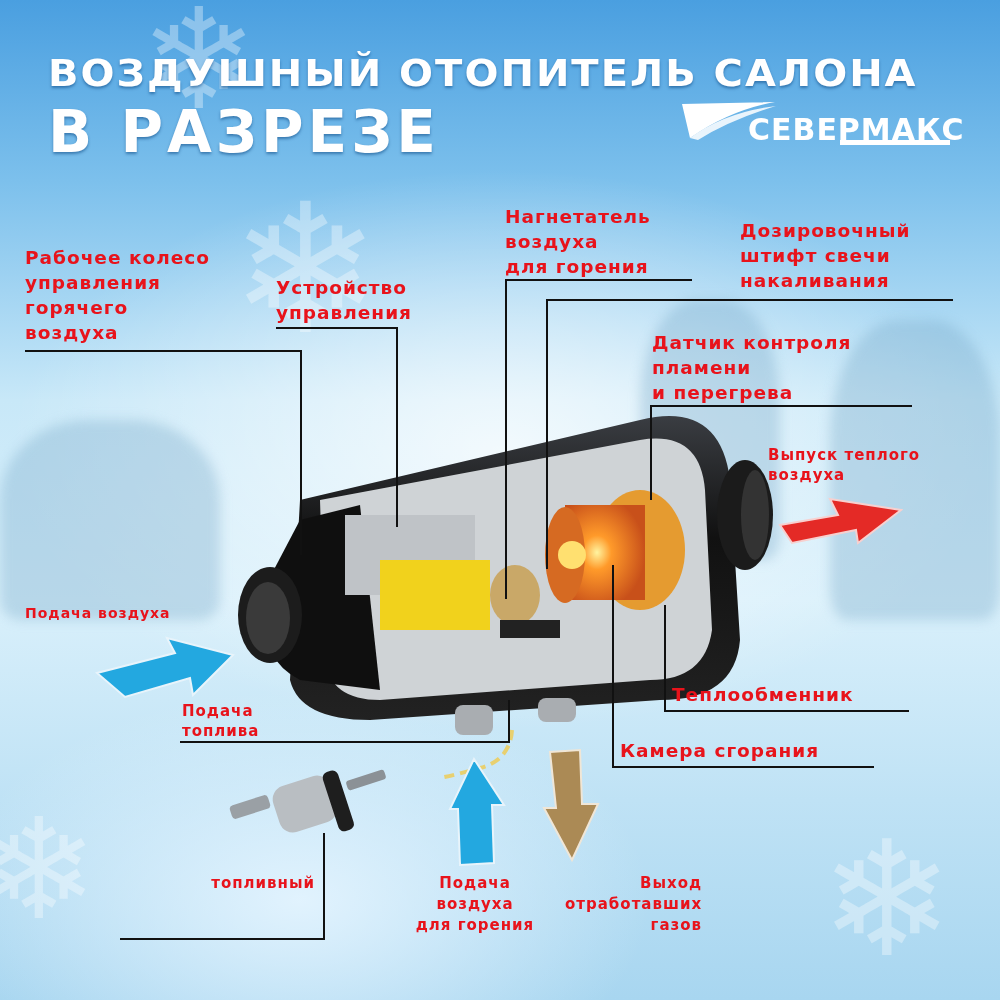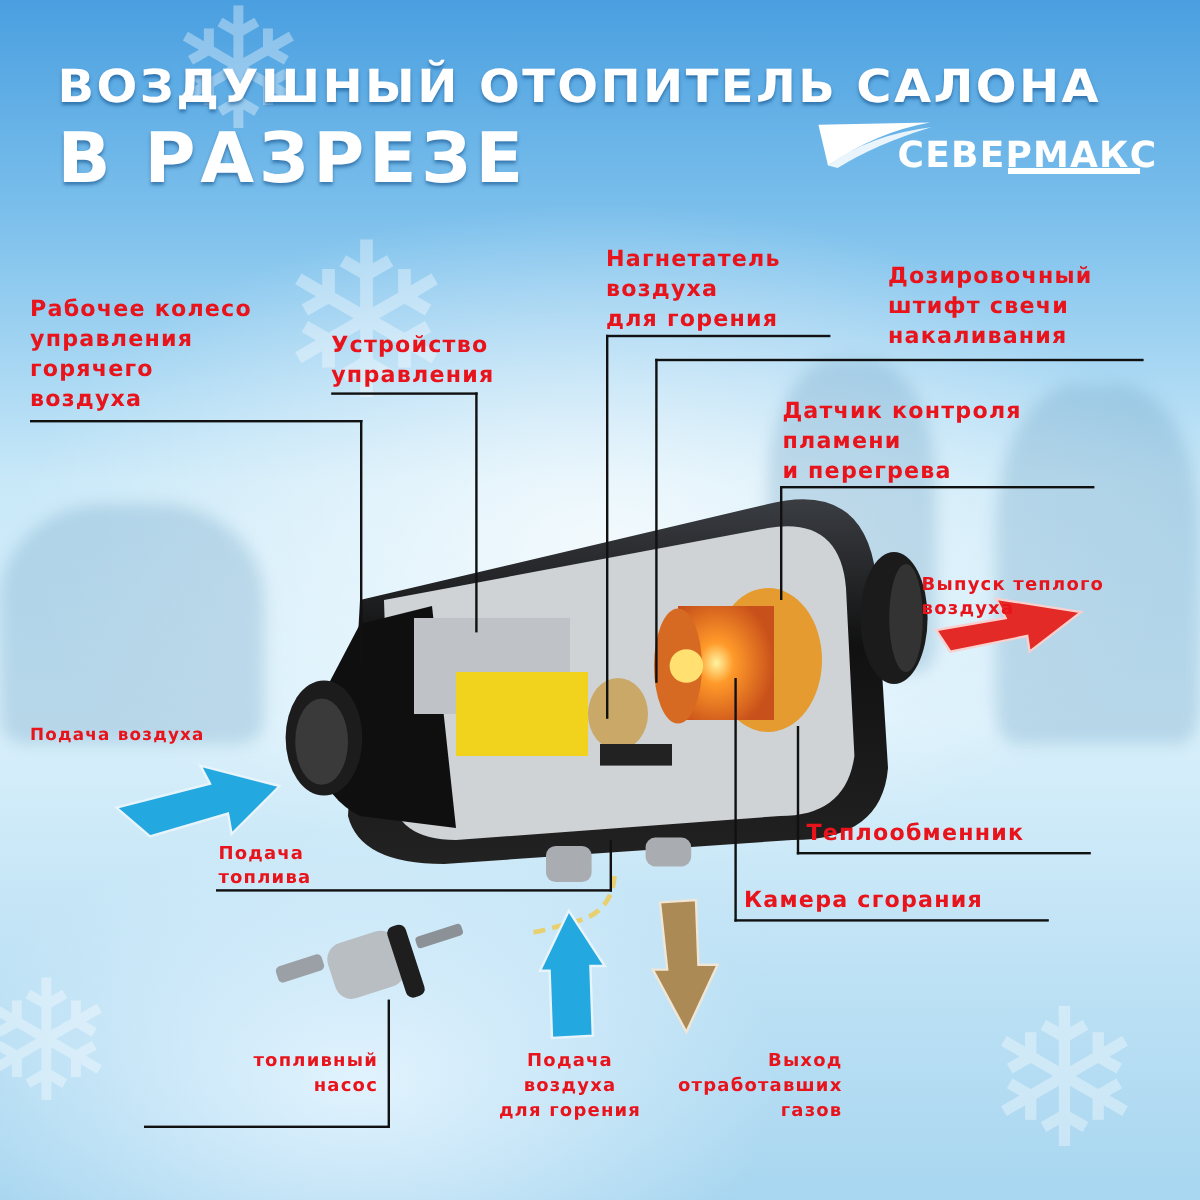--- a/index.html
+++ b/index.html
@@ -146,40 +146,39 @@
 <div class="lbl" style="left:740px;top:218px;">
   <div>Дозировочный</div>
   <div>штифт свечи</div>
   <div>накаливания</div>
 </div>
 <div class="lbl" style="left:652px;top:330px;">
   <div>Датчик контроля</div>
   <div>пламени</div>
   <div>и перегрева</div>
 </div>
-<div class="lbl" style="left:768px;top:445px;font-size:15px;line-height:20px;margin-top:32px;">
+<div class="lbl" style="left:768px;top:445px;font-size:15px;line-height:20px;">
   <div>Выпуск теплого</div>
   <div>воздуха</div>
 </div>
 <div class="lbl" style="left:25px;top:603px;font-size:14px;line-height:20px;">
   <div>Подача воздуха</div>
 </div>
 <div class="lbl" style="left:182px;top:701px;font-size:15px;line-height:20px;">
   <div>Подача</div>
   <div>топлива</div>
 </div>
 <div class="lbl" style="left:672px;top:682px;">
   <div>Теплообменник</div>
 </div>
 <div class="lbl" style="left:620px;top:738px;">
   <div>Камера сгорания</div>
 </div>
 <div class="lbl right" style="left:105px;top:873px;width:210px;font-size:15px;line-height:21px;">
   <div>топливный</div>
-  <div>насос</div>
 </div>
 <div class="lbl center" style="left:395px;top:873px;width:160px;font-size:15px;line-height:21px;">
   <div>Подача</div>
   <div>воздуха</div>
   <div>для горения</div>
 </div>
 <div class="lbl" style="left:565px;top:873px;font-size:15px;line-height:21px;text-align:right;">
   <div>Выход</div>
   <div>отработавших</div>
   <div>газов</div>

